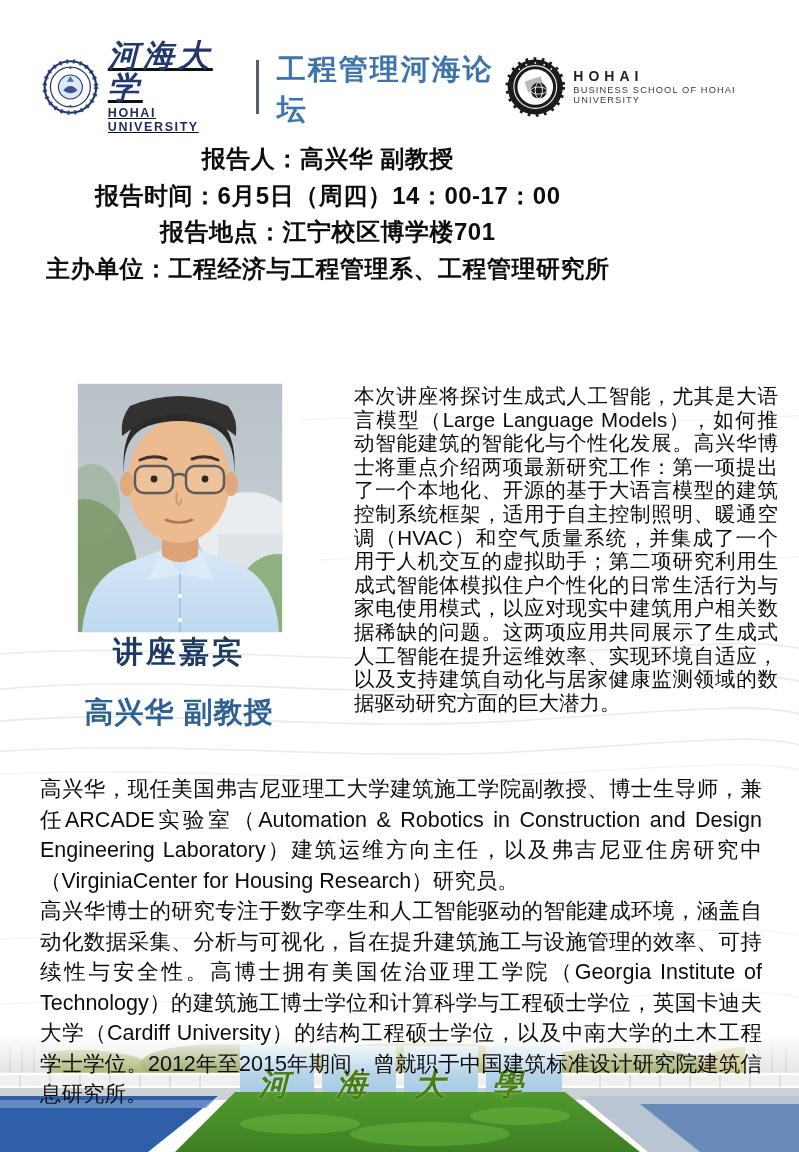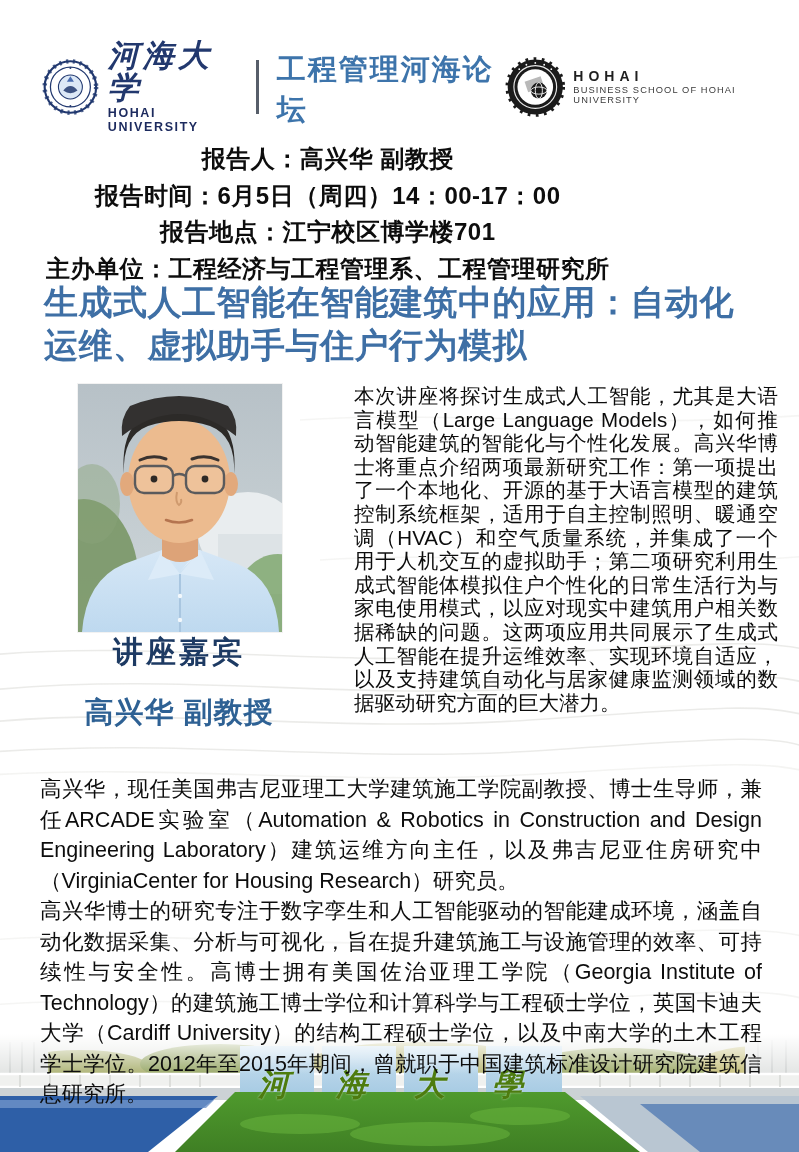--- a/index.html
+++ b/index.html
@@ -9,21 +9,21 @@
     background:#ffffff; font-family:"Liberation Sans", sans-serif; color:#111;
     margin:0 auto;
   }
   
   .swirls { position:absolute; inset:0; z-index:1; pointer-events:none; }
   .layer { position:absolute; z-index:2; }
 
   
   .header { top:40px; left:42px; right:12px; display:flex; align-items:center; }
   .uni-logo { display:flex; align-items:center; gap:9px; }
-  .uni-text { display:flex; flex-direction:column; }
+  .uni-text { display:flex; flex-direction:column;text-decoration:underline; }
   .uni-zh { font-family:"Liberation Serif", serif; font-style:italic; font-weight:bold;
             font-size:31px; color:#22386e; letter-spacing:4px; line-height:32px; }
   .uni-en { font-size:12.5px; font-weight:bold; color:#1c2a5e; letter-spacing:1.6px; margin-top:2px; }
   .divider { width:3px; height:54px; background:#3a4250; opacity:.85; margin:0 18px 0 16px; }
   .forum-title { font-size:29px; font-weight:bold; color:#3d74ab; letter-spacing:2px;margin-top:6px; }
   .spacer { flex:1; }
   .bs-logo { display:flex; align-items:center; gap:8px; }
   .bs-text { display:flex; flex-direction:column; }
   .bs-abbr { font-size:14px; font-weight:bold; color:#1f1f1f; letter-spacing:5px; line-height:15px; }
   .bs-zh { font-size:29px; font-weight:bold; color:#1d1d1d; letter-spacing:1px; line-height:33px; }
@@ -130,21 +130,20 @@
       <span>报告时间：</span><span>6月5日（周四）14：00-17：00</span>
     </div>
     <div class="info-line">
       <span>报告地点：</span><span>江宁校区博学楼701</span>
     </div>
     <div class="info-line">
       <span>主办单位：</span><span>工程经济与工程管理系、工程管理研究所</span>
     </div>
   </div>
 
-  <h1 class="layer main-title">生成式人工智能在智能建筑中的应用：自动化运维、虚拟助手与住户行为模拟</h1>
 
   <div class="layer main">
     <div class="left-col">
       <div class="photo-frame">
         <svg width="204" height="248" viewBox="0 0 204 248">
           <defs>
             <linearGradient id="skyg" x1="0" y1="0" x2="0" y2="1">
               <stop offset="0" stop-color="#b7c1c7"></stop>
                 <stop offset="1" stop-color="#cfd7da"></stop>
             </linearGradient>

